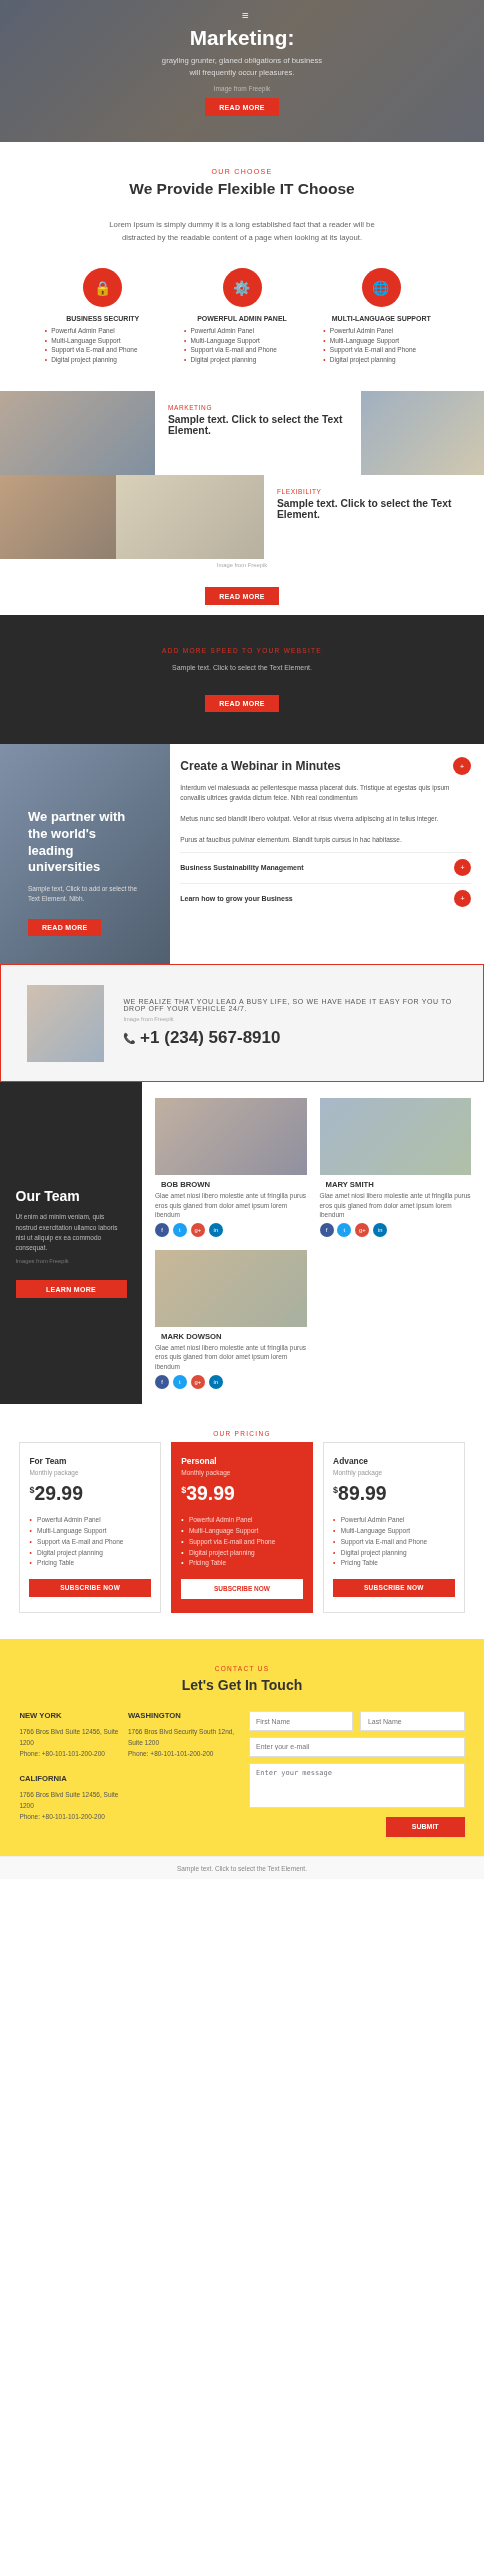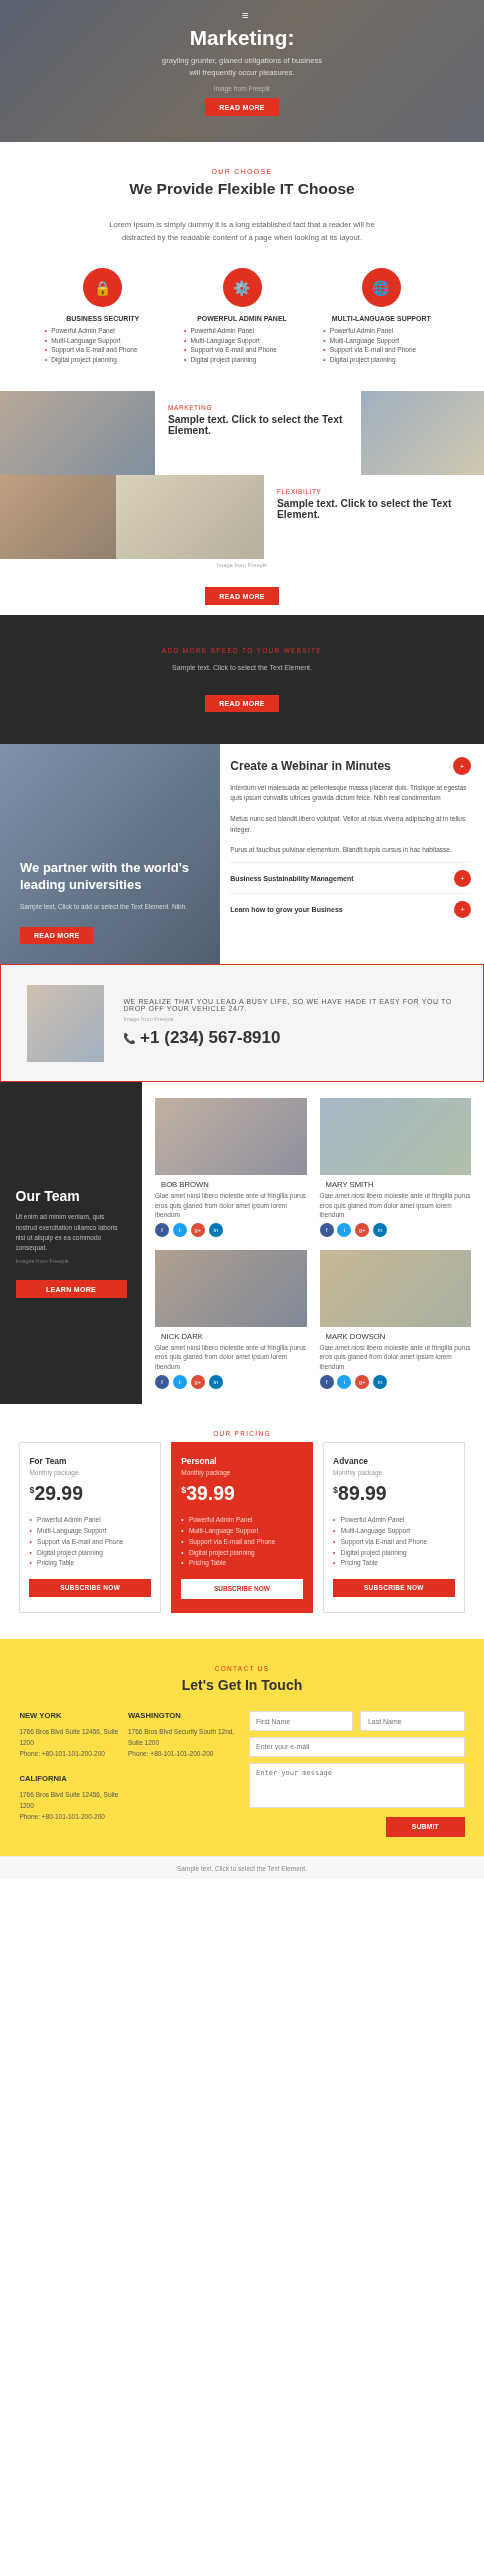--- a/index.html
+++ b/index.html
@@ -147,27 +147,27 @@
     }
     .mission-section h2 { font-size: 15.5px; font-weight: bold; margin-bottom: 9px; }
     .mission-section p { font-size: 7px; color: #bbb; margin-bottom: 15.5px; line-height: 1.6; }
 
     
     .univ-section {
       display: flex;
       width: 484px;
     }
     .univ-left {
-      width: 220px;
+      width: 170px;
       position: relative;
       background: linear-gradient(135deg, #8090a8, #506070);
       min-height: 220px;
       display: flex;
       align-items: flex-end;
-      padding: 20px;
+      padding: 28px;
     }
     .univ-left-content {
       color: #fff;
     }
     .univ-left-content h2 { font-size: 13px; font-weight: bold; line-height: 1.3; margin-bottom: 7.7px; }
     .univ-left-content p { font-size: 6.5px; color: #ddd; line-height: 1.5; margin-bottom: 9px; }
 
     .univ-right {
       flex: 1;
       padding: 13px 13px 13px 10.3px;
@@ -262,21 +262,21 @@
     }
     .team-photo {
       width: 100%;
       height: 77px;
       background: linear-gradient(135deg, #c0b0a0, #9090a0);
       margin-bottom: 5.2px;
     }
     .team-photo.p2 { background: linear-gradient(135deg, #a8b8c8, #b0c0a8); }
     .team-photo.p3 { background: linear-gradient(135deg, #b0a090, #808898); }
     .team-photo.p4 { background: linear-gradient(135deg, #c8b898, #a8b0a0); }
-    .team-card h4 { font-size: 7.7px; font-weight: normal; margin-bottom: 2.6px; padding-left: 6px; }
+    .team-card h4 { font-size: 7.7px; font-weight: bold; margin-bottom: 2.6px; padding-left: 6px; }
     .team-card p { font-size: 6.5px; color: #666; line-height: 1.4; margin-bottom: 3.9px; }
     .social-icons { display: flex; gap: 3.9px; }
     .social-icon {
       width: 14px; height: 14px;
       background: #3b5998;
       border-radius: 50%;
       display: flex; align-items: center; justify-content: center;
       color: #fff; font-size: 5.8px;
       cursor: pointer;
     }
@@ -560,31 +560,20 @@
         <h4>MARY SMITH</h4>
         <p>Glae amet niosi libero molestie ante ut fringilla purus eros quis glaned from dolor amet ipsum lorem ibendum</p>
         <div class="social-icons">
           <div class="social-icon">f</div>
           <div class="social-icon tw">t</div>
           <div class="social-icon gp">g+</div>
           <div class="social-icon li">in</div>
         </div>
       </div>
       <div class="team-card">
-        <div class="team-photo p3"></div>
-        <h4>NICK DARK</h4>
-        <p>Glae amet niosi libero molestie ante ut fringilla purus eros quis glaned from dolor amet ipsum lorem ibendum</p>
-        <div class="social-icons">
-          <div class="social-icon">f</div>
-          <div class="social-icon tw">t</div>
-          <div class="social-icon gp">g+</div>
-          <div class="social-icon li">in</div>
-        </div>
-      </div>
-      <div class="team-card">
         <div class="team-photo p4"></div>
         <h4>MARK DOWSON</h4>
         <p>Glae amet niosi libero molestie ante ut fringilla purus eros quis glaned from dolor amet ipsum lorem ibendum</p>
         <div class="social-icons">
           <div class="social-icon">f</div>
           <div class="social-icon tw">t</div>
           <div class="social-icon gp">g+</div>
           <div class="social-icon li">in</div>
         </div>
       </div>

